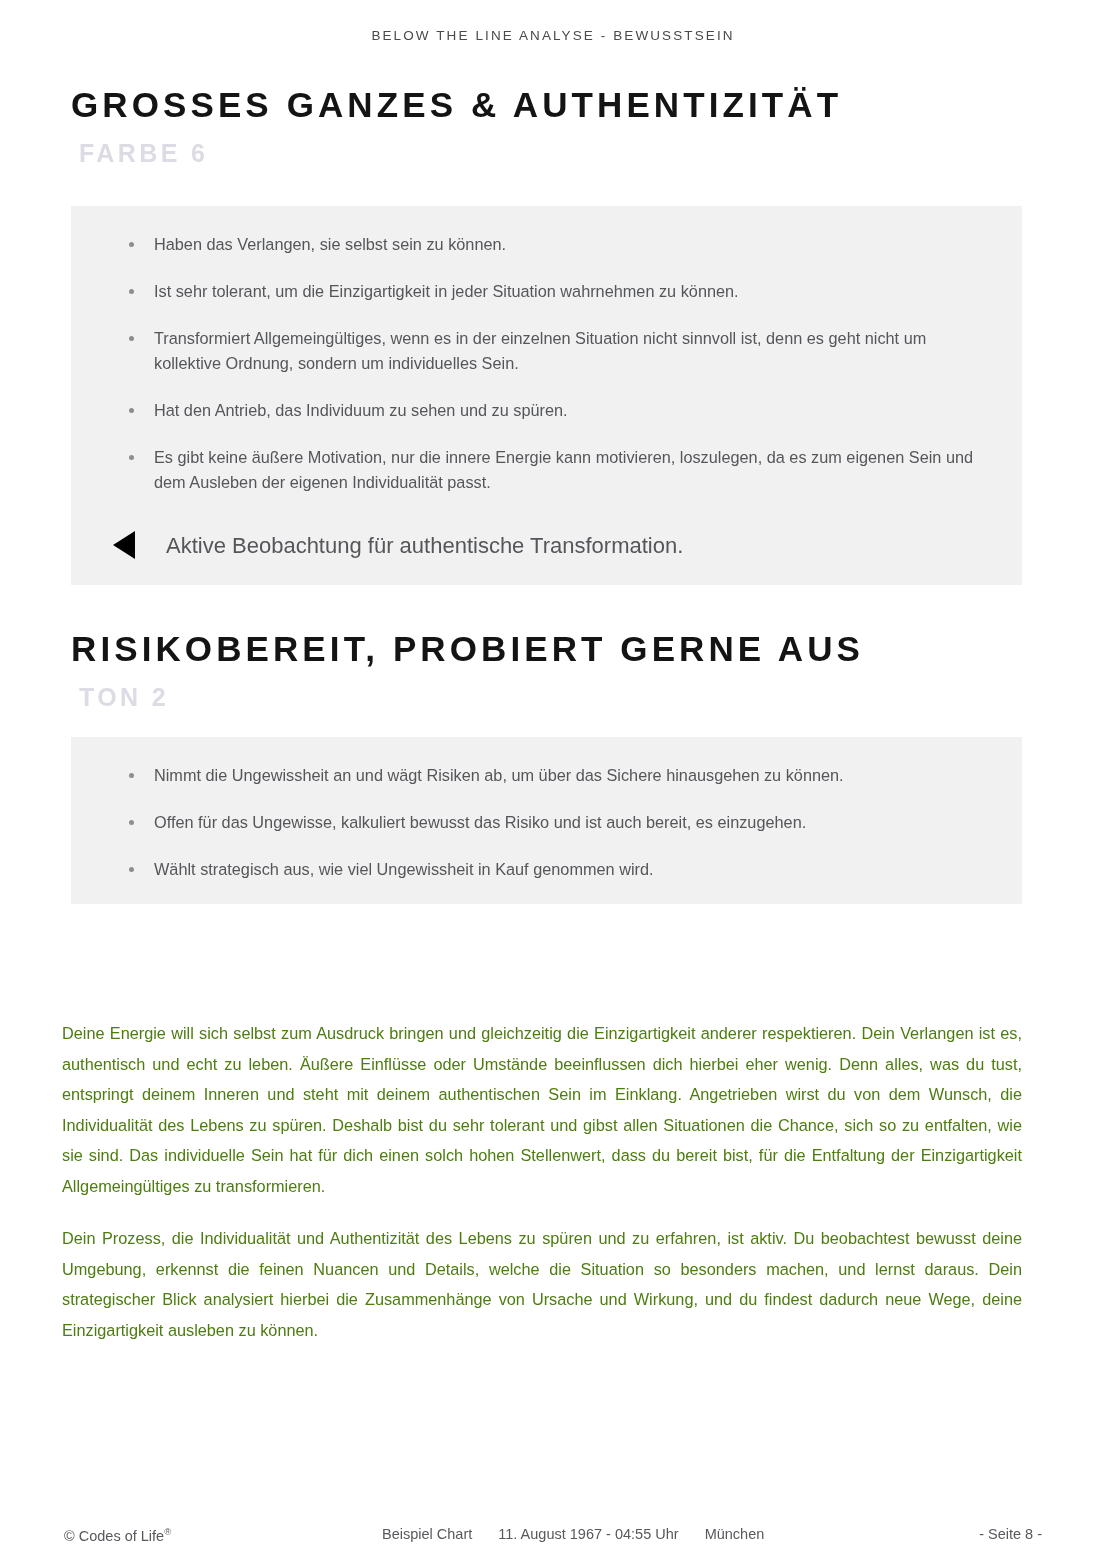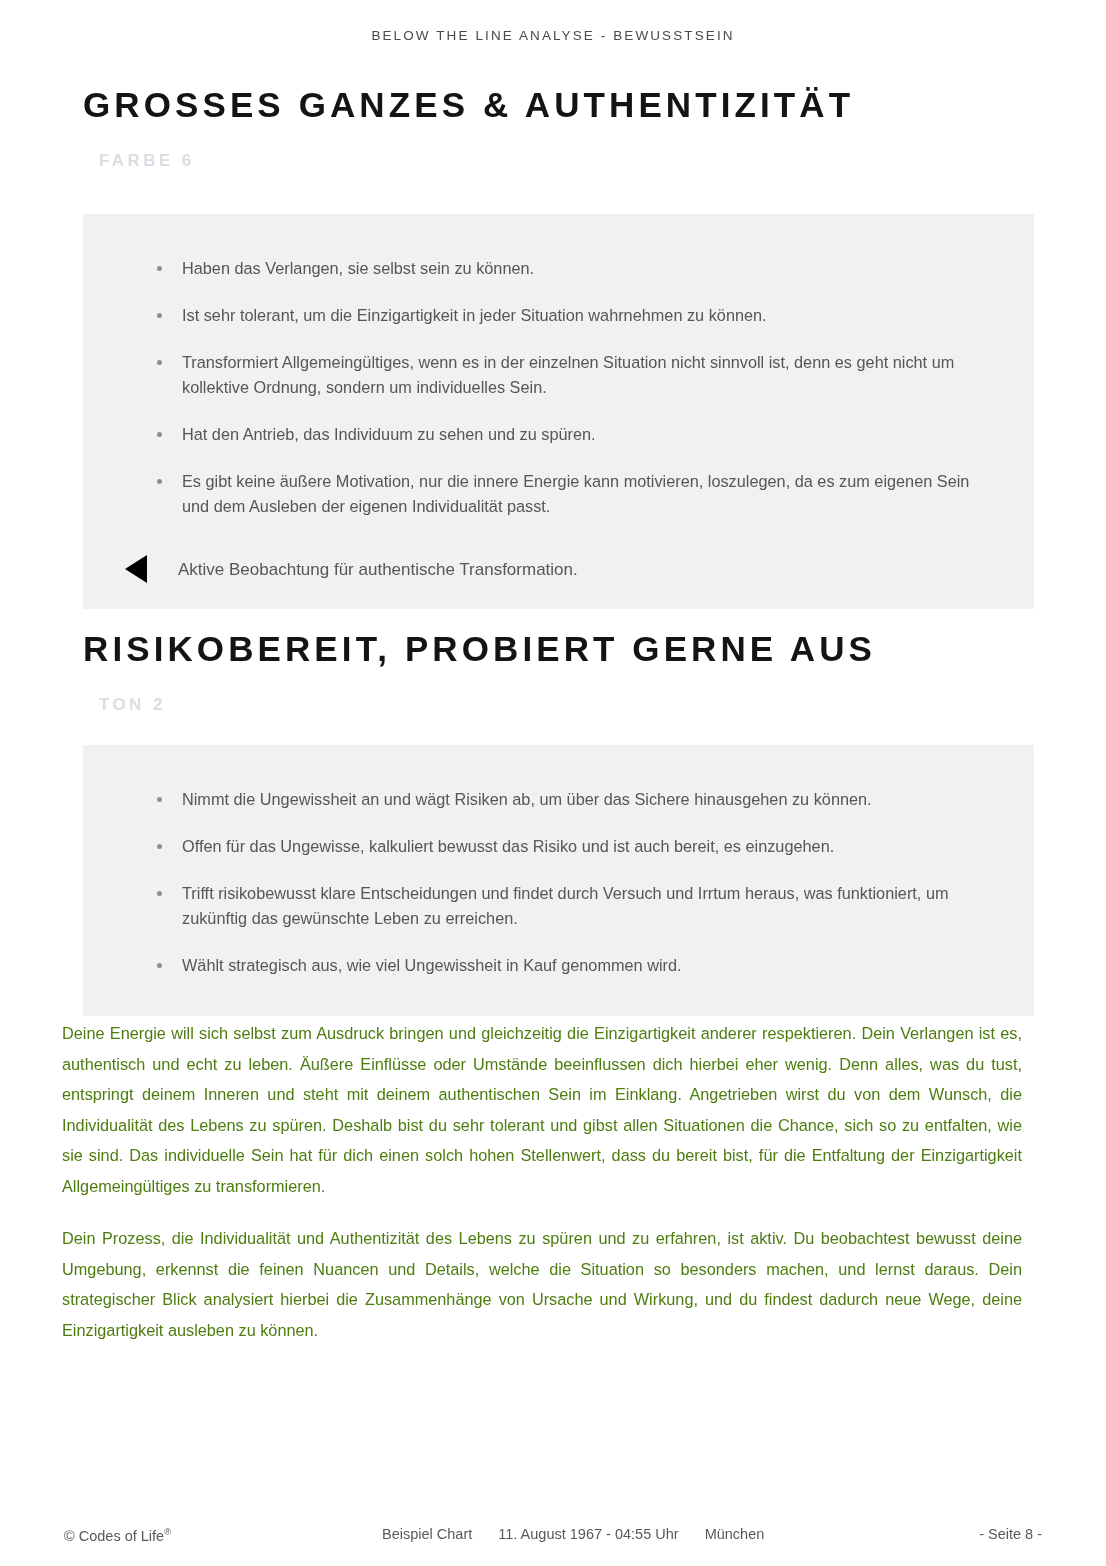--- a/index.html
+++ b/index.html
@@ -32,62 +32,62 @@
     text-align: center;
     font-size: 13.5px;
     letter-spacing: 2.1px;
     color: #4a4a4a;
     font-weight: 400;
   }
 
   
   .section {
     position: absolute;
-    left: 16px;
+    left: 4px;
     width: 1042px;
   }
   #section-1 { top: 84px; }
   #section-2 { top: 628px; }
 
   .section-title {
     margin: 0;
     padding: 0 0 0 67px;
     font-size: 35px;
     line-height: 42px;
     font-weight: 700;
     letter-spacing: 4.1px;
     color: #141414;
     white-space: nowrap;
     font-stretch: condensed;
   }
 
   .section-subtitle {
-    margin: 16px;
+    margin: 8px;
     padding: 6px 0 0 67px;
-    font-size: 17px;
+    font-size: 25px;
     line-height: 26px;
     font-weight: 700;
     letter-spacing: 3.4px;
     color: #dcdce4;
   }
 
   
   .bullet-panel {
     margin: 40px 0 0 0;
     background: #f1f1f1;
     width: 951px;
     margin-left: 67px;
     box-sizing: border-box;
     padding: 26px 30px 26px 30px;
   }
   #panel-2 { margin-top: 27px; padding-bottom: 22px; }
 
   ul.bullets {
     list-style: none;
-    margin: 16px;
+    margin: 0;
     padding: 0;
   }
   ul.bullets li {
     position: relative;
     padding-left: 53px;
     margin: 0 0 22px 0;
     font-size: 16.3px;
     line-height: 25px;
     color: #55565a;
     max-width: 880px;
@@ -114,21 +114,21 @@
   .callout .triangle {
     width: 0;
     height: 0;
     border-top: 14px solid transparent;
     border-bottom: 14px solid transparent;
     border-right: 22px solid #000000;
     flex: 0 0 auto;
   }
   .callout .callout-text {
     margin-left: 31px;
-    font-size: 17px;
+    font-size: 22px;
     line-height: 25px;
     color: #55565a;
   }
 
   
   .body-copy {
     position: absolute;
     left: 62px;
     top: 1018px;
     width: 960px;
@@ -206,21 +206,20 @@
   </div>
 
   <div class="section" id="section-2">
     <h1 class="section-title">RISIKOBEREIT, PROBIERT GERNE AUS</h1>
     <div class="section-subtitle">TON 2</div>
 
     <div class="bullet-panel" id="panel-2">
       <ul class="bullets">
         <li>Nimmt die Ungewissheit an und wägt Risiken ab, um über das Sichere hinausgehen zu können.</li>
         <li>Offen für das Ungewisse, kalkuliert bewusst das Risiko und ist auch bereit, es einzugehen.</li>
-        <li>Trifft risikobewusst klare Entscheidungen und findet durch Versuch und Irrtum heraus, was funktioniert, um zukünftig das gewünschte Leben zu erreichen.</li>
         <li>Wählt strategisch aus, wie viel Ungewissheit in Kauf genommen wird.</li>
       </ul>
     </div>
   </div>
 
   <div class="body-copy">
     <p>Deine Energie will sich selbst zum Ausdruck bringen und gleichzeitig die Einzigartigkeit anderer respektieren. Dein Verlangen ist es, authentisch und echt zu leben. Äußere Einflüsse oder Umstände beeinflussen dich hierbei eher wenig. Denn alles, was du tust, entspringt deinem Inneren und steht mit deinem authentischen Sein im Einklang. Angetrieben wirst du von dem Wunsch, die Individualität des Lebens zu spüren. Deshalb bist du sehr tolerant und gibst allen Situationen die Chance, sich so zu entfalten, wie sie sind. Das individuelle Sein hat für dich einen solch hohen Stellenwert, dass du bereit bist, für die Entfaltung der Einzigartigkeit Allgemeingültiges zu transformieren.</p>
     <p>Dein Prozess, die Individualität und Authentizität des Lebens zu spüren und zu erfahren, ist aktiv. Du beobachtest bewusst deine Umgebung, erkennst die feinen Nuancen und Details, welche die Situation so besonders machen, und lernst daraus. Dein strategischer Blick analysiert hierbei die Zusammenhänge von Ursache und Wirkung, und du findest dadurch neue Wege, deine Einzigartigkeit ausleben zu können.</p>
   </div>
 

